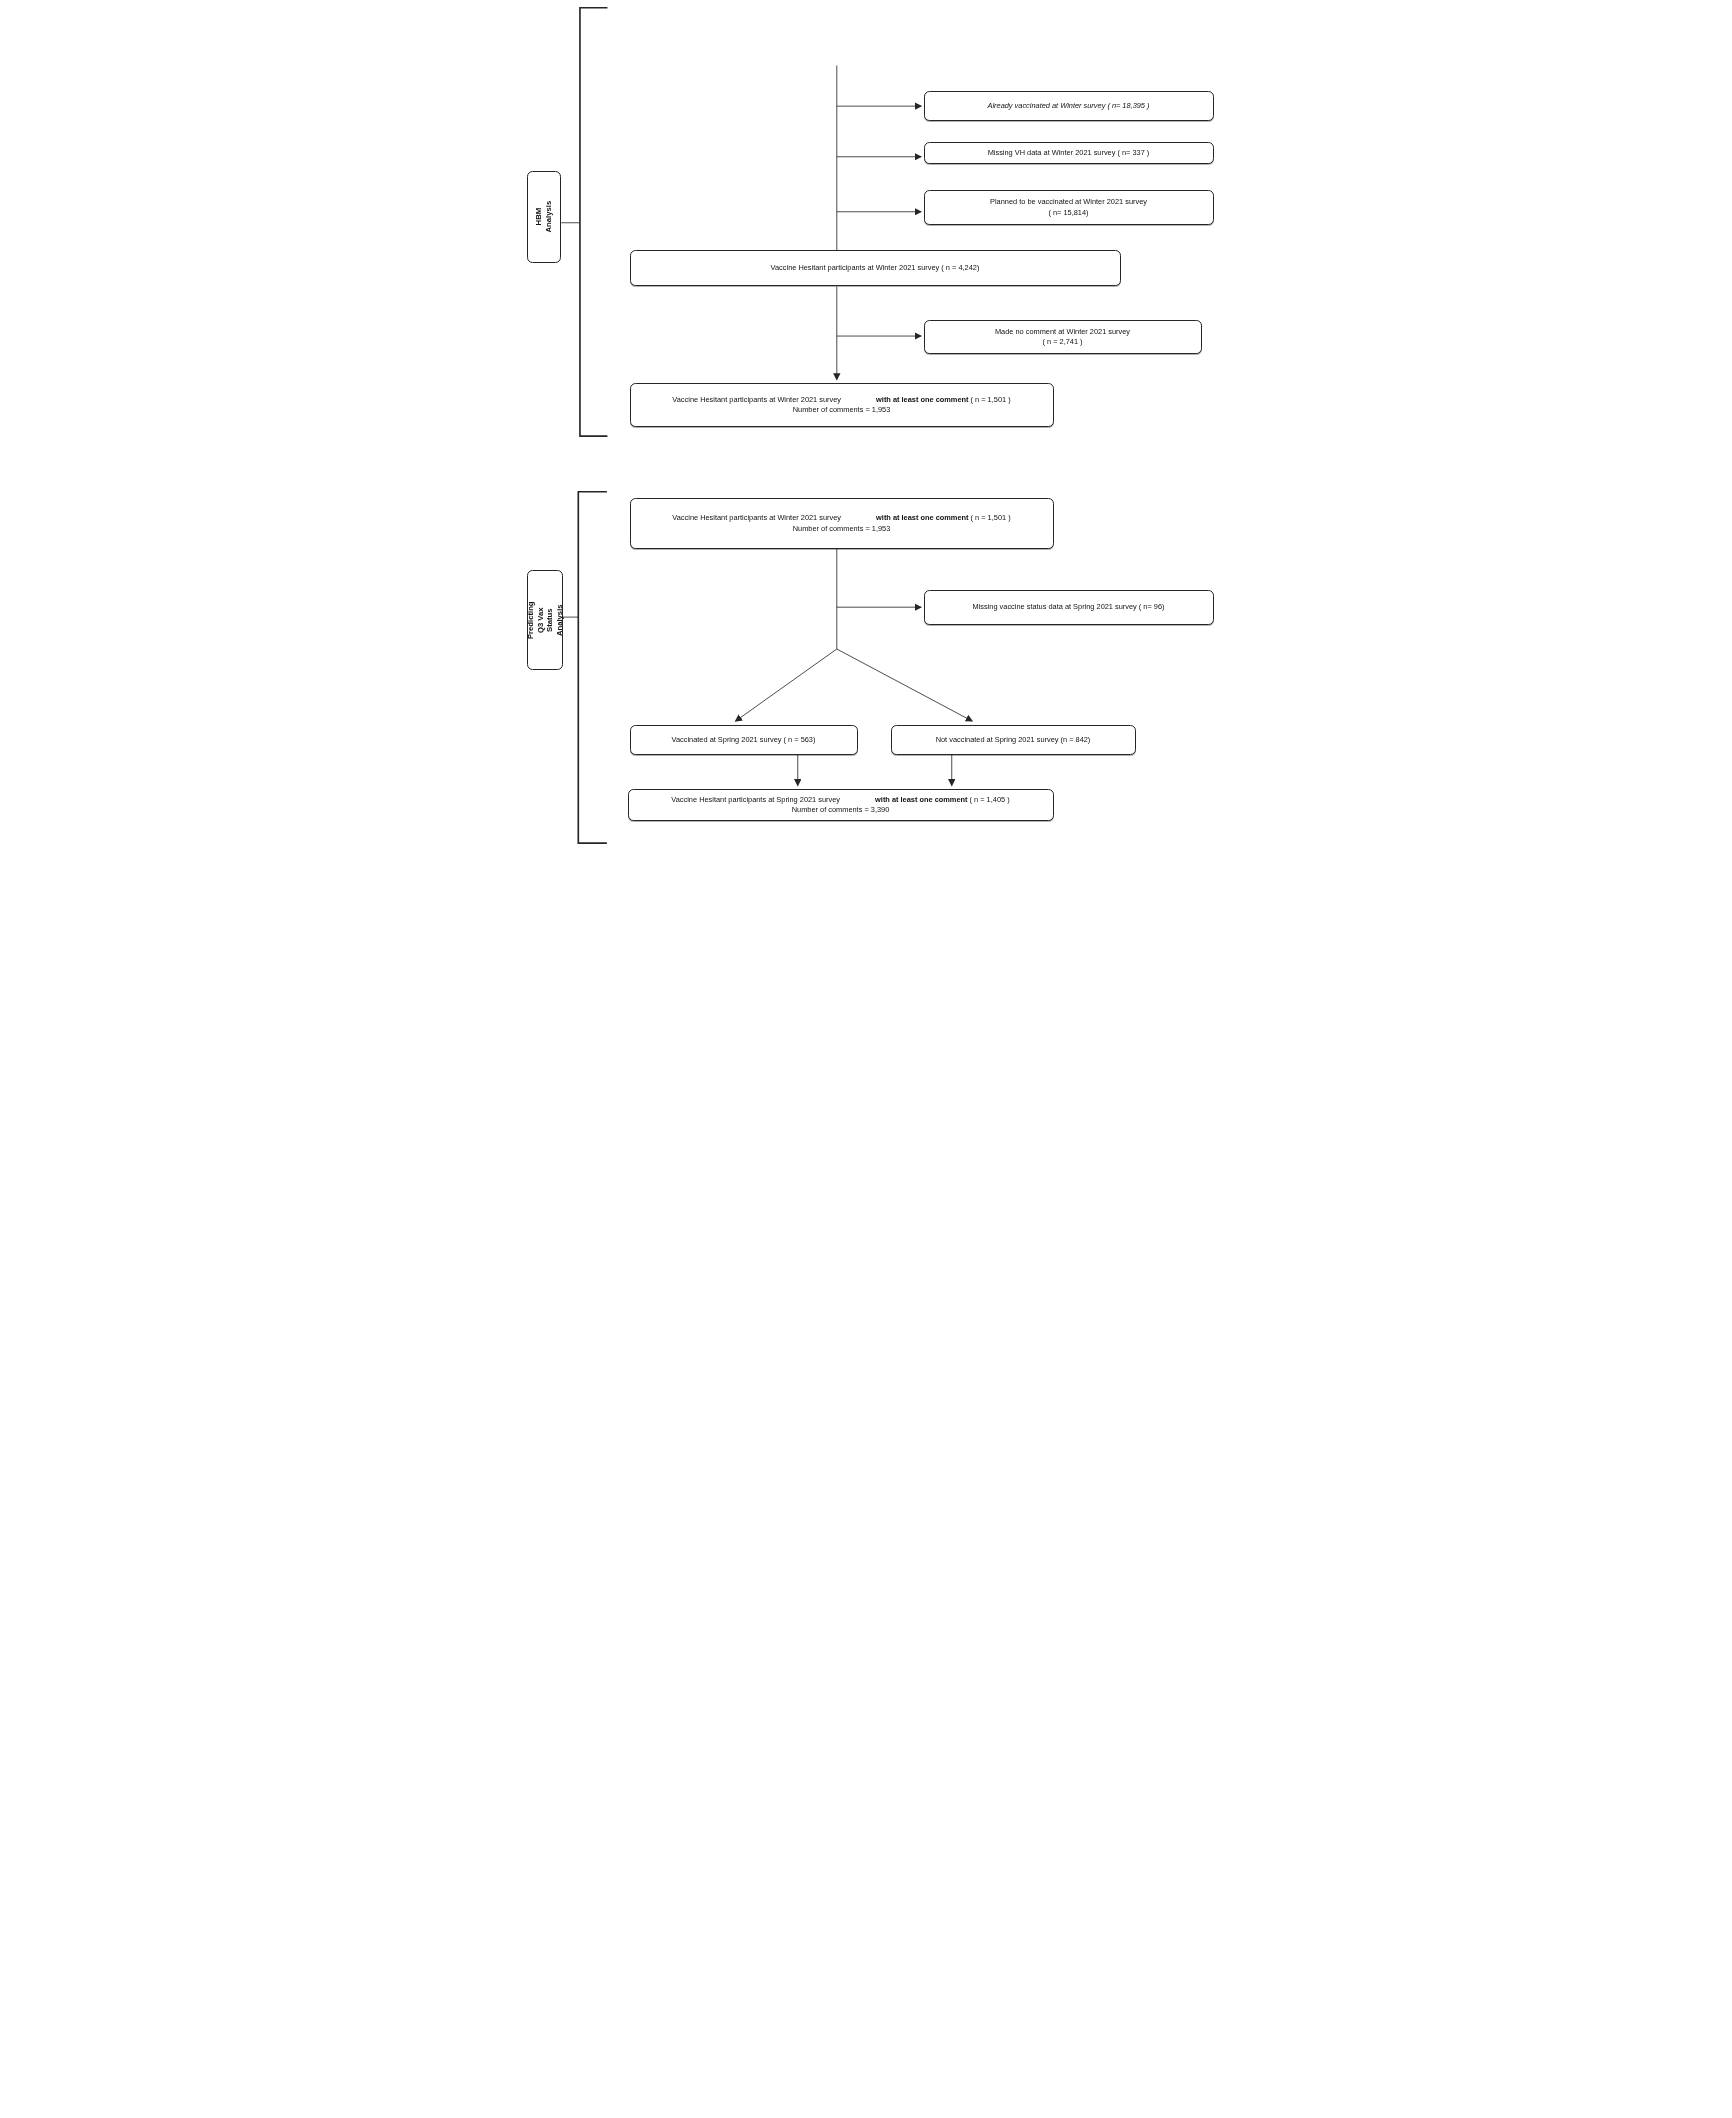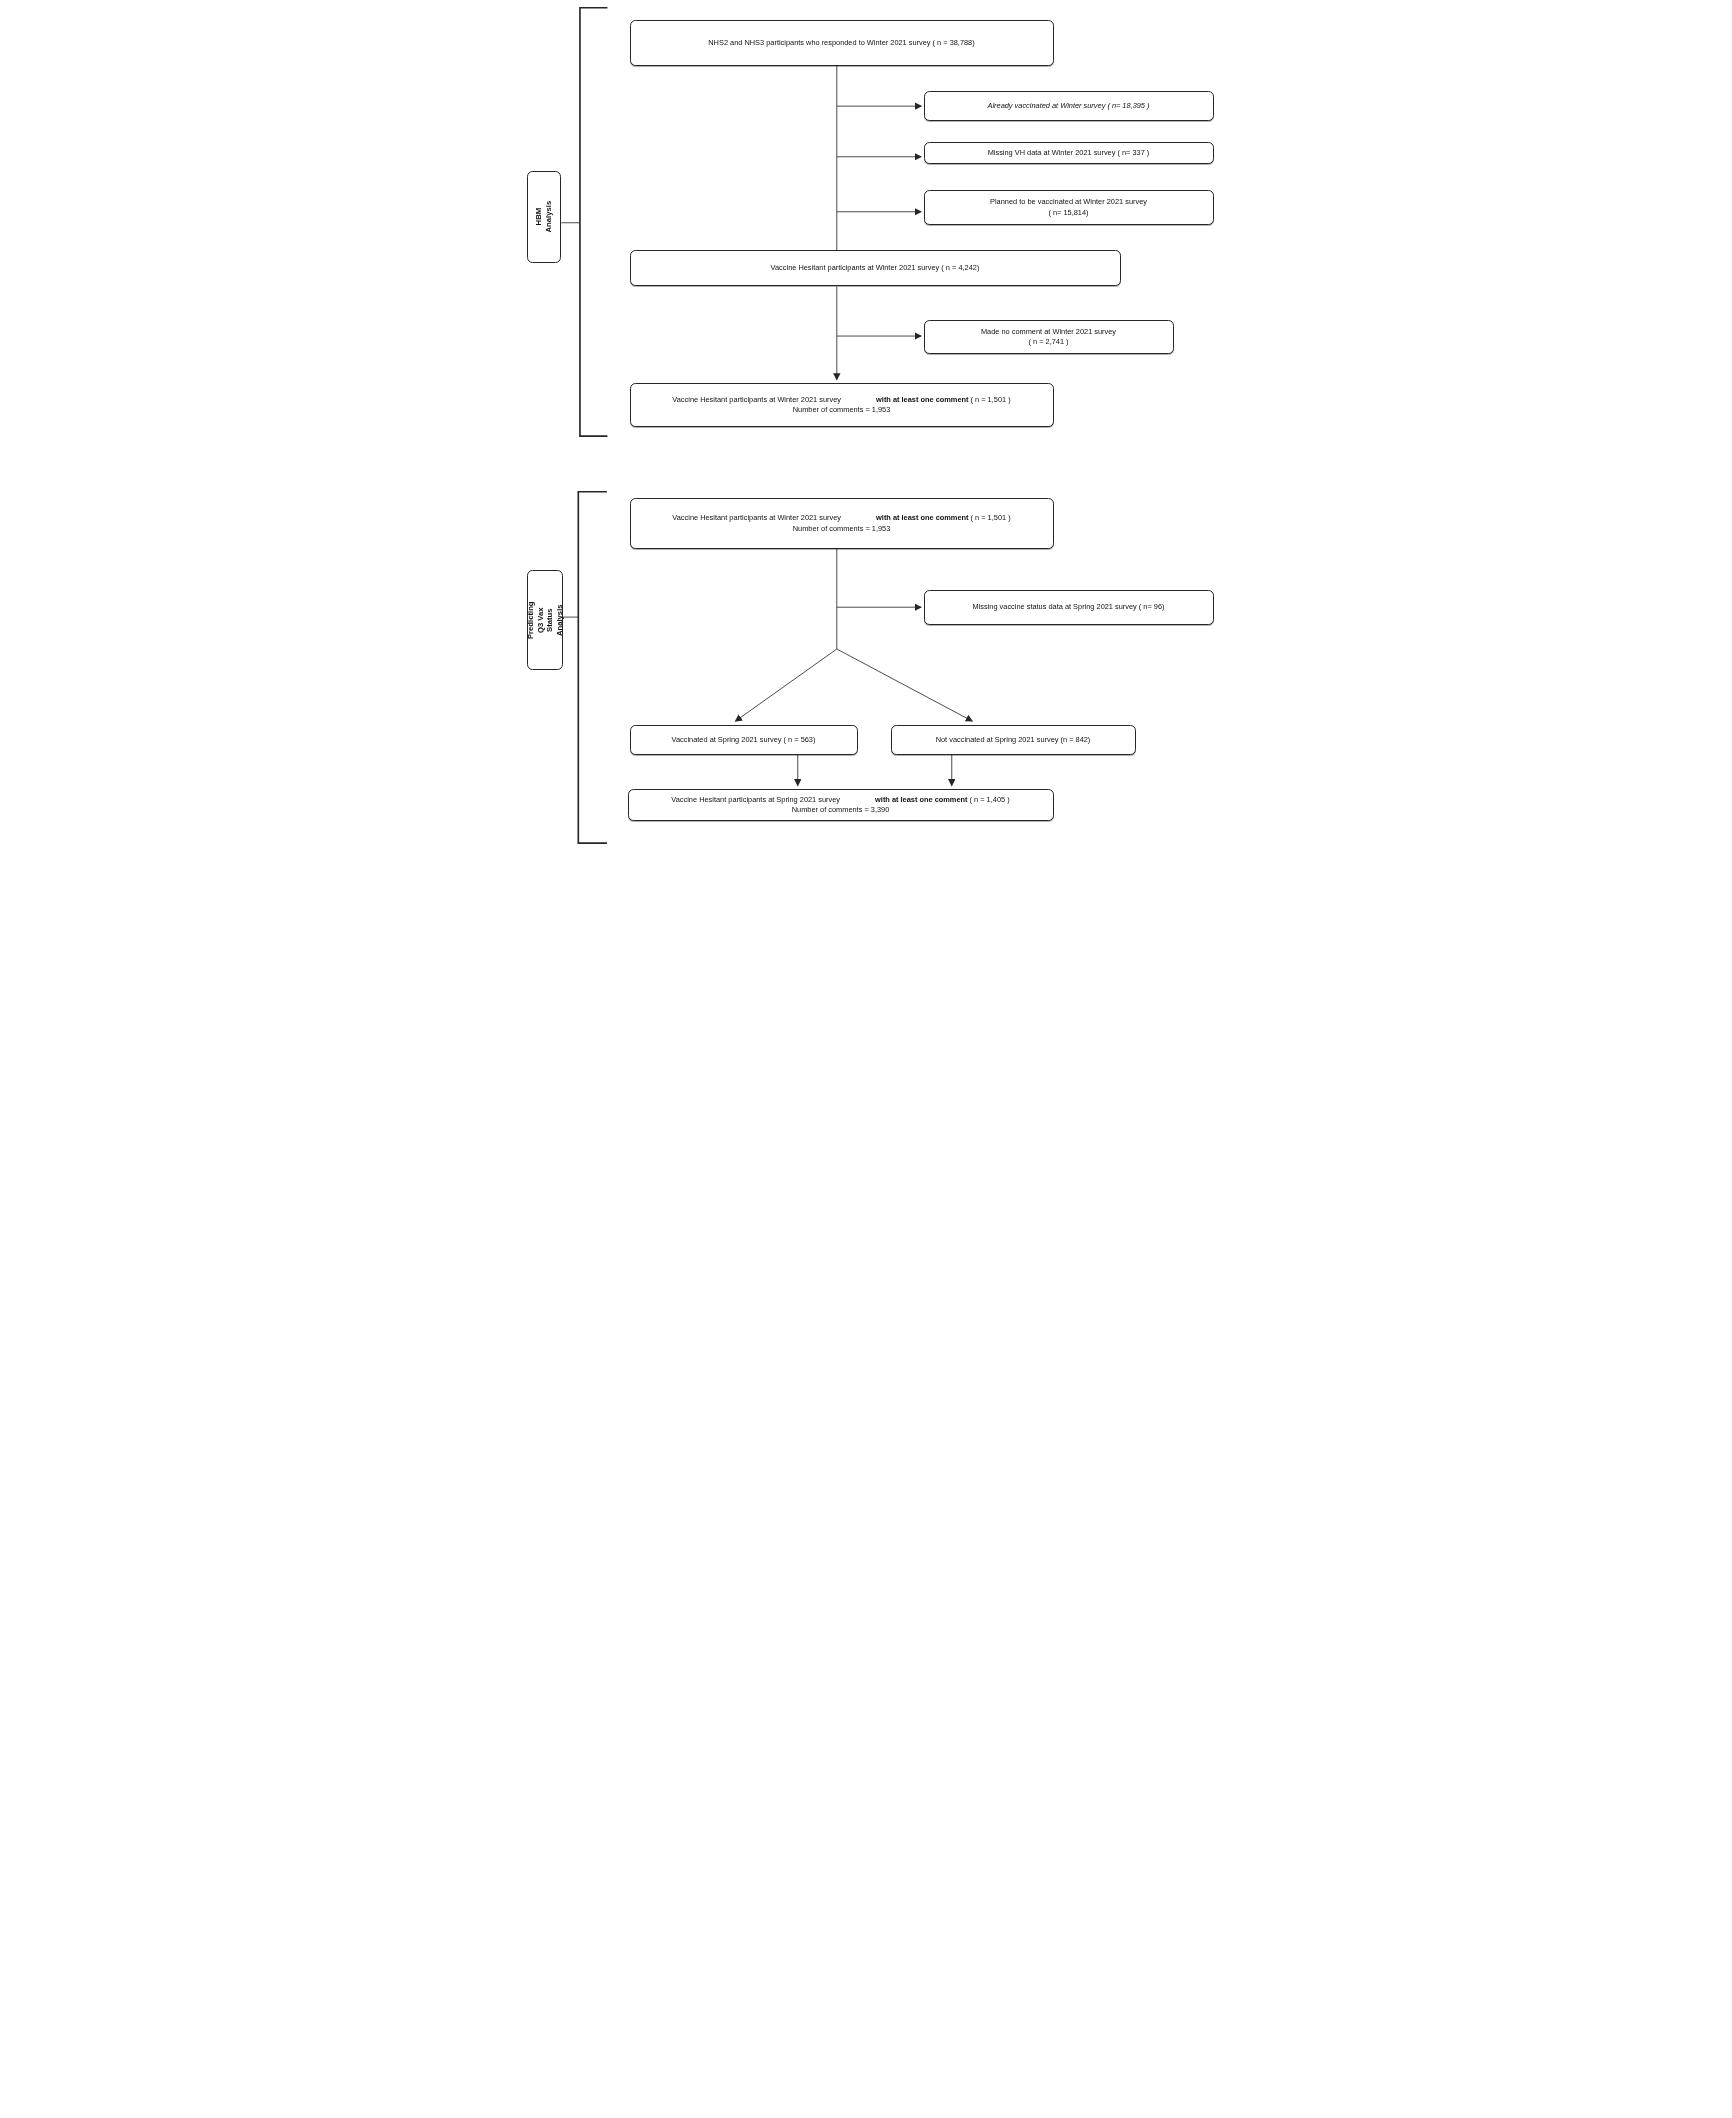--- a/index.html
+++ b/index.html
@@ -88,42 +88,39 @@
   </svg>
 
   <div class="sidelabel" style="left:7.2px;top:171px;width:34px;height:92px;">
     <div class="rot hbm">HBM Analysis</div>
   </div>
 
   <div class="sidelabel" style="left:7.2px;top:570px;width:36px;height:100px;">
     <div class="rot q3">Predicting Q3 Vax Status Analysis</div>
   </div>
 
-  <div class="box" style="left:110px;top:20px;width:424px;height:46px;">
-    <span class="l">NHS2 and NHS3 participants who responded to Winter 2021 survey ( n =  38,788)</span>
-  </div>
 
   <div class="box" style="left:404px;top:91px;width:290px;height:30px;font-style:italic;">
     <span class="l">Already vaccinated at Winter survey ( n= 18,395 )</span>
   </div>
 
   <div class="box" style="left:404px;top:142px;width:290px;height:22px;align-items:center;">
     <span class="l">Missing VH data at Winter 2021 survey ( n= 337 )</span>
   </div>
 
   <div class="box" style="left:404px;top:190px;width:290px;height:35px;">
     <span class="l">Planned to be vaccinated at Winter 2021 survey</span>
     <span class="l">( n= 15,814)</span>
   </div>
 
   <div class="box" style="left:110px;top:250px;width:491px;height:36px;">
     <span class="l">Vaccine Hesitant participants at Winter 2021 survey ( n =  4,242)</span>
   </div>
 
-  <div class="box" style="left:404px;top:320px;width:250px;height:34px;">
+  <div class="box" style="left:404px;top:320px;width:278px;height:34px;">
     <span class="l">Made no comment at Winter 2021 survey</span>
     <span class="l">( n = 2,741 )</span>
   </div>
 
   <div class="box" style="left:110px;top:383px;width:424px;height:44px;">
     <span class="l">
       <span>Vaccine Hesitant participants at Winter 2021 survey </span><b>with at least one comment</b><span> ( n = 1,501 )</span>
     </span>
     <span class="l">Number of comments = 1,953</span>
   </div>

